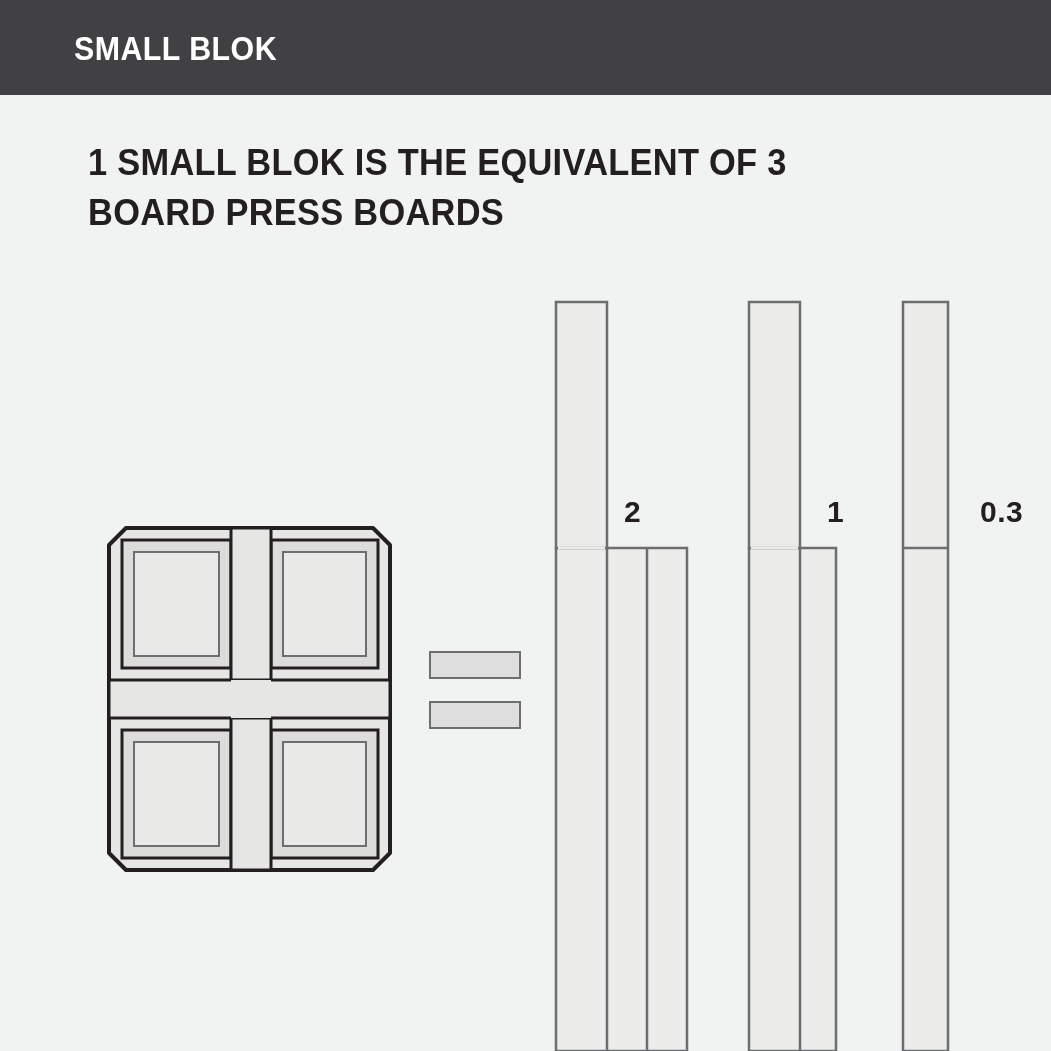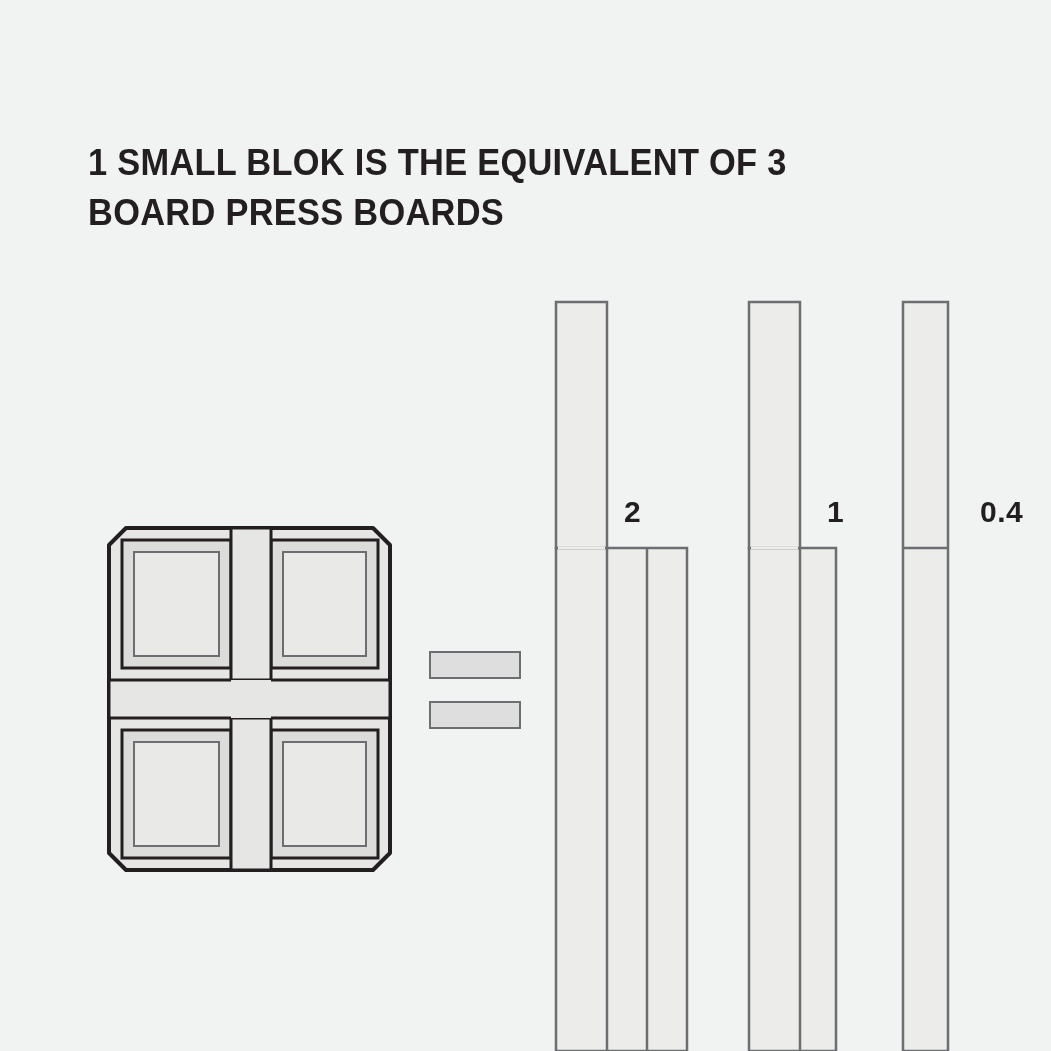--- a/index.html
+++ b/index.html
@@ -74,20 +74,23 @@
   }
   #label-2  { left: 624px; top: 495px; }
   #label-1  { left: 827px; top: 495px; }
   #label-05 { left: 980px; top: 495px; }
 </style>
 </head>
 <body>
 
 <div class="page">
 
+  <div class="header-bar">
+    <div class="header-title">SMALL BLOK</div>
+  </div>
 
   <div class="headline">
     <span class="ln">1 SMALL BLOK IS THE EQUIVALENT OF 3</span>
     <span class="ln">BOARD PRESS BOARDS</span>
   </div>
 
   <svg class="art" viewBox="0 0 1051 1051">
 
     <g>
 
@@ -135,15 +138,15 @@
     </g>
 
     <g>
       <rect x="903" y="302" width="45" height="749" fill="#ececea" stroke="#6d6e71" stroke-width="2.5"></rect>
       <line x1="903" y1="548" x2="948" y2="548" stroke="#6d6e71" stroke-width="2.5"></line>
     </g>
   </svg>
 
   <div class="value-label" id="label-2">2</div>
   <div class="value-label" id="label-1">1</div>
-  <div class="value-label" id="label-05">0.4</div>
+  <div class="value-label" id="label-05">0.3</div>
 
 </div>
 
 </body></html>

